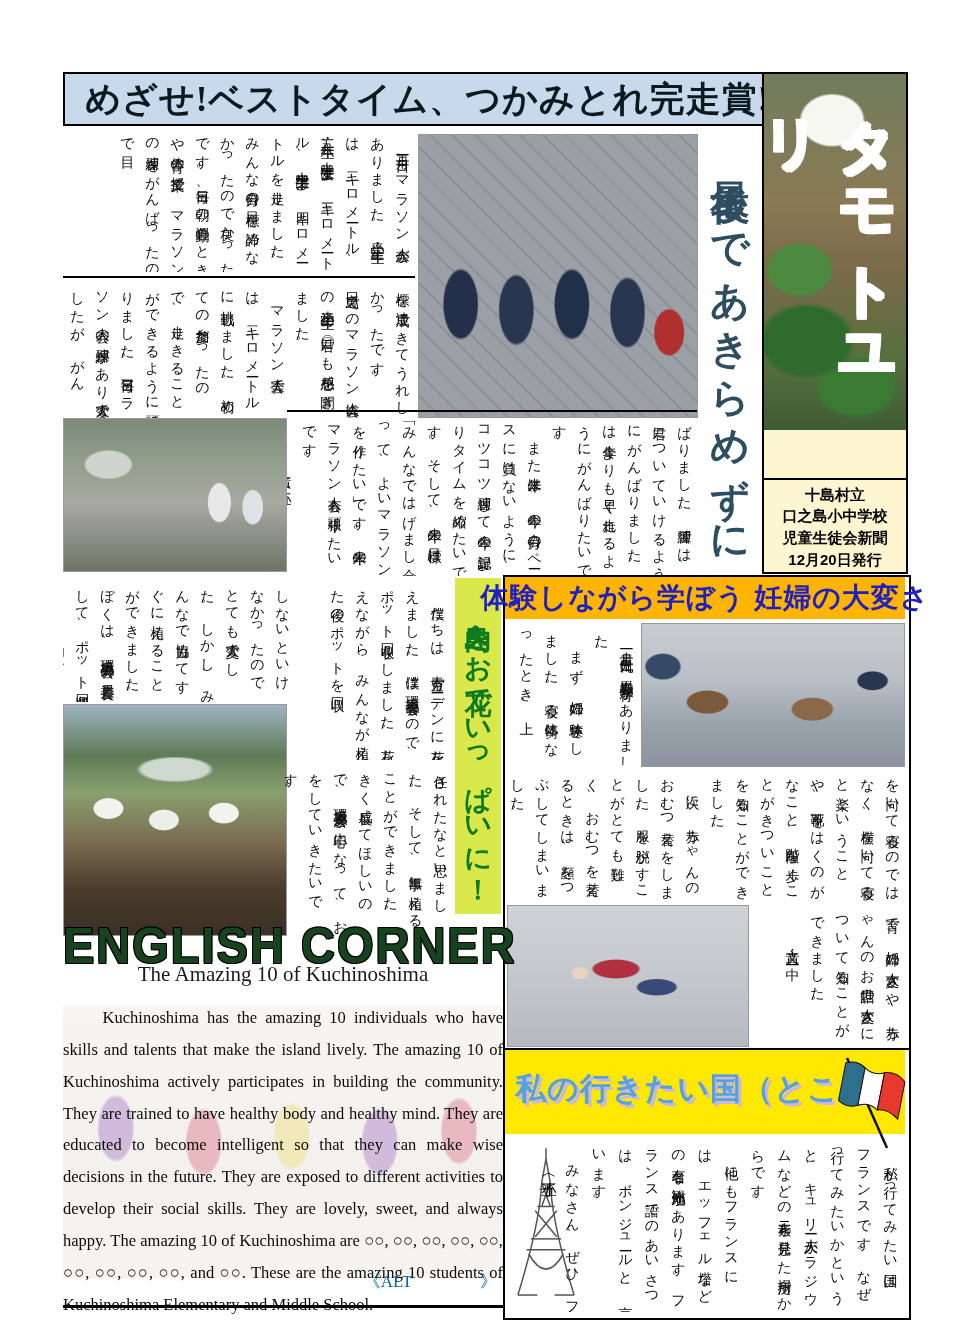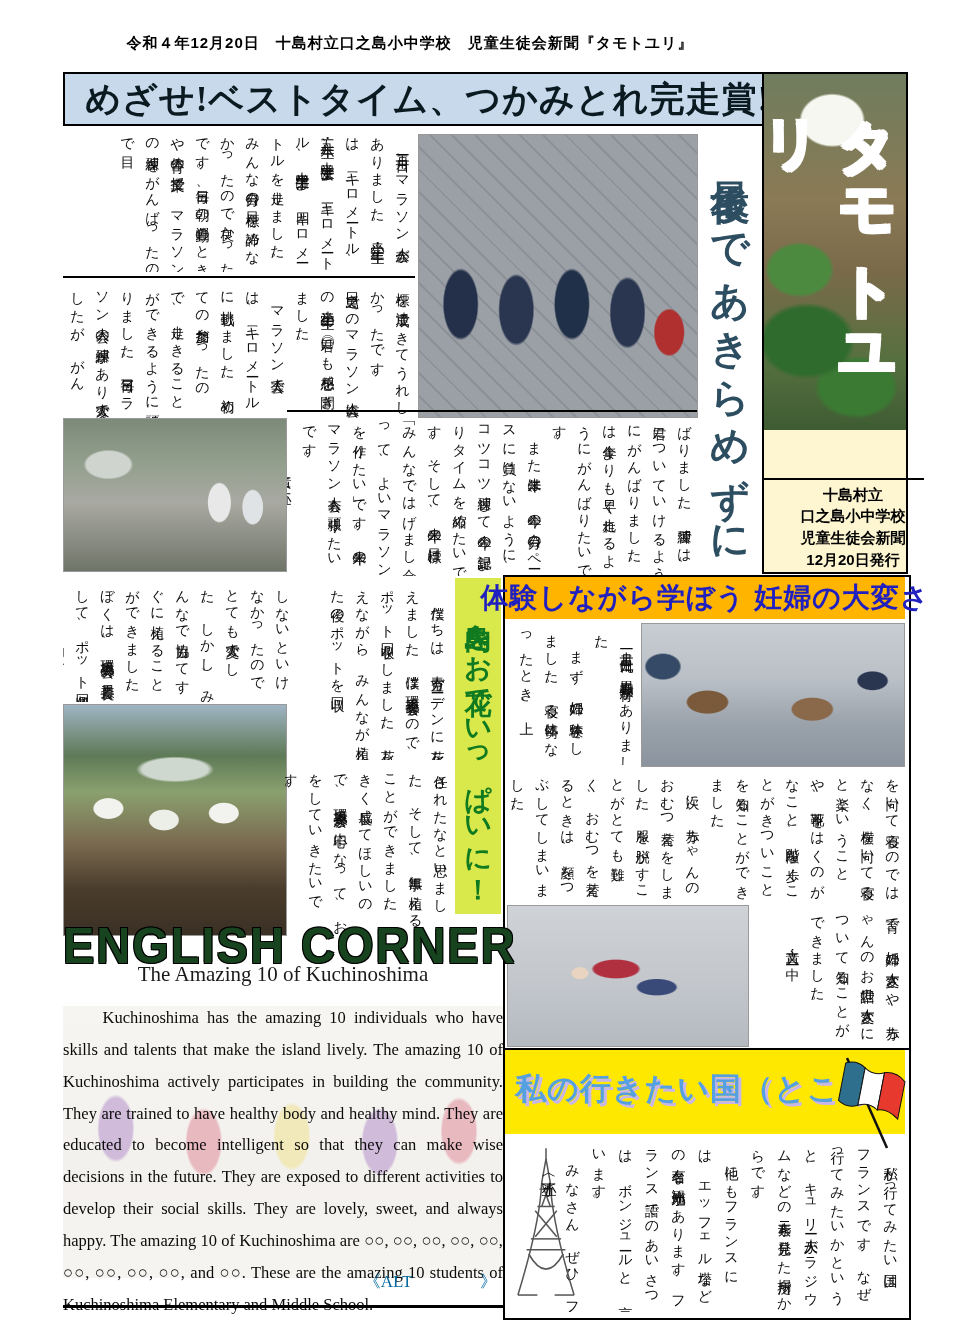--- a/index.html
+++ b/index.html
@@ -138,31 +138,30 @@
   .ta-tower{position:absolute;left:8px;top:96px;width:66px;height:162px;}
   .ta-byline{left:34px;top:118px;height:110px;font-size:15px;letter-spacing:2px;line-height:20px;}
 
   .photo{position:absolute;}
 </style>
 </head>
 <body>
 
 <div id="page">
 
-  <div class="abs masthead">令和４年12月20日　十島村立口之島小中学校　児童生徒会新聞『タモトユリ』</div>
 
   <div class="abs banner">
     <span>めざせ!ベストタイム、つかみとれ完走賞!!</span>
   </div>
 
   <div class="abs rail">
     <div class="rail-lily">
       <div class="rail-title">タモトユリ</div>
     </div>
-    <div class="rail-pub" style="white-space:pre-line;padding-left:18px;">十島村立
+    <div class="rail-pub" style="white-space:pre-line;">十島村立
 口之島小中学校
 児童生徒会新聞
 12月20日発行</div>
   </div>
 
   <div class="abs a1">
     <div class="abs a1-headline">最後まであきらめずに</div>
     <div class="photo a1-photo1"></div>
     <div class="photo a1-photo2"></div>
     <div class="vt a1-band1">　十二月一日、マラソン大会がありました。小学二・三年生は、二キロメートル、小学五・六年生、中学生女子は、三キロメートル、中学生男子は、四キロメートルを走りました。みんな自分の目標を諦めなかったので良かったです。毎日、朝の運動のときや体育の授業で、マラソンの練習をがんばったので目</div>

